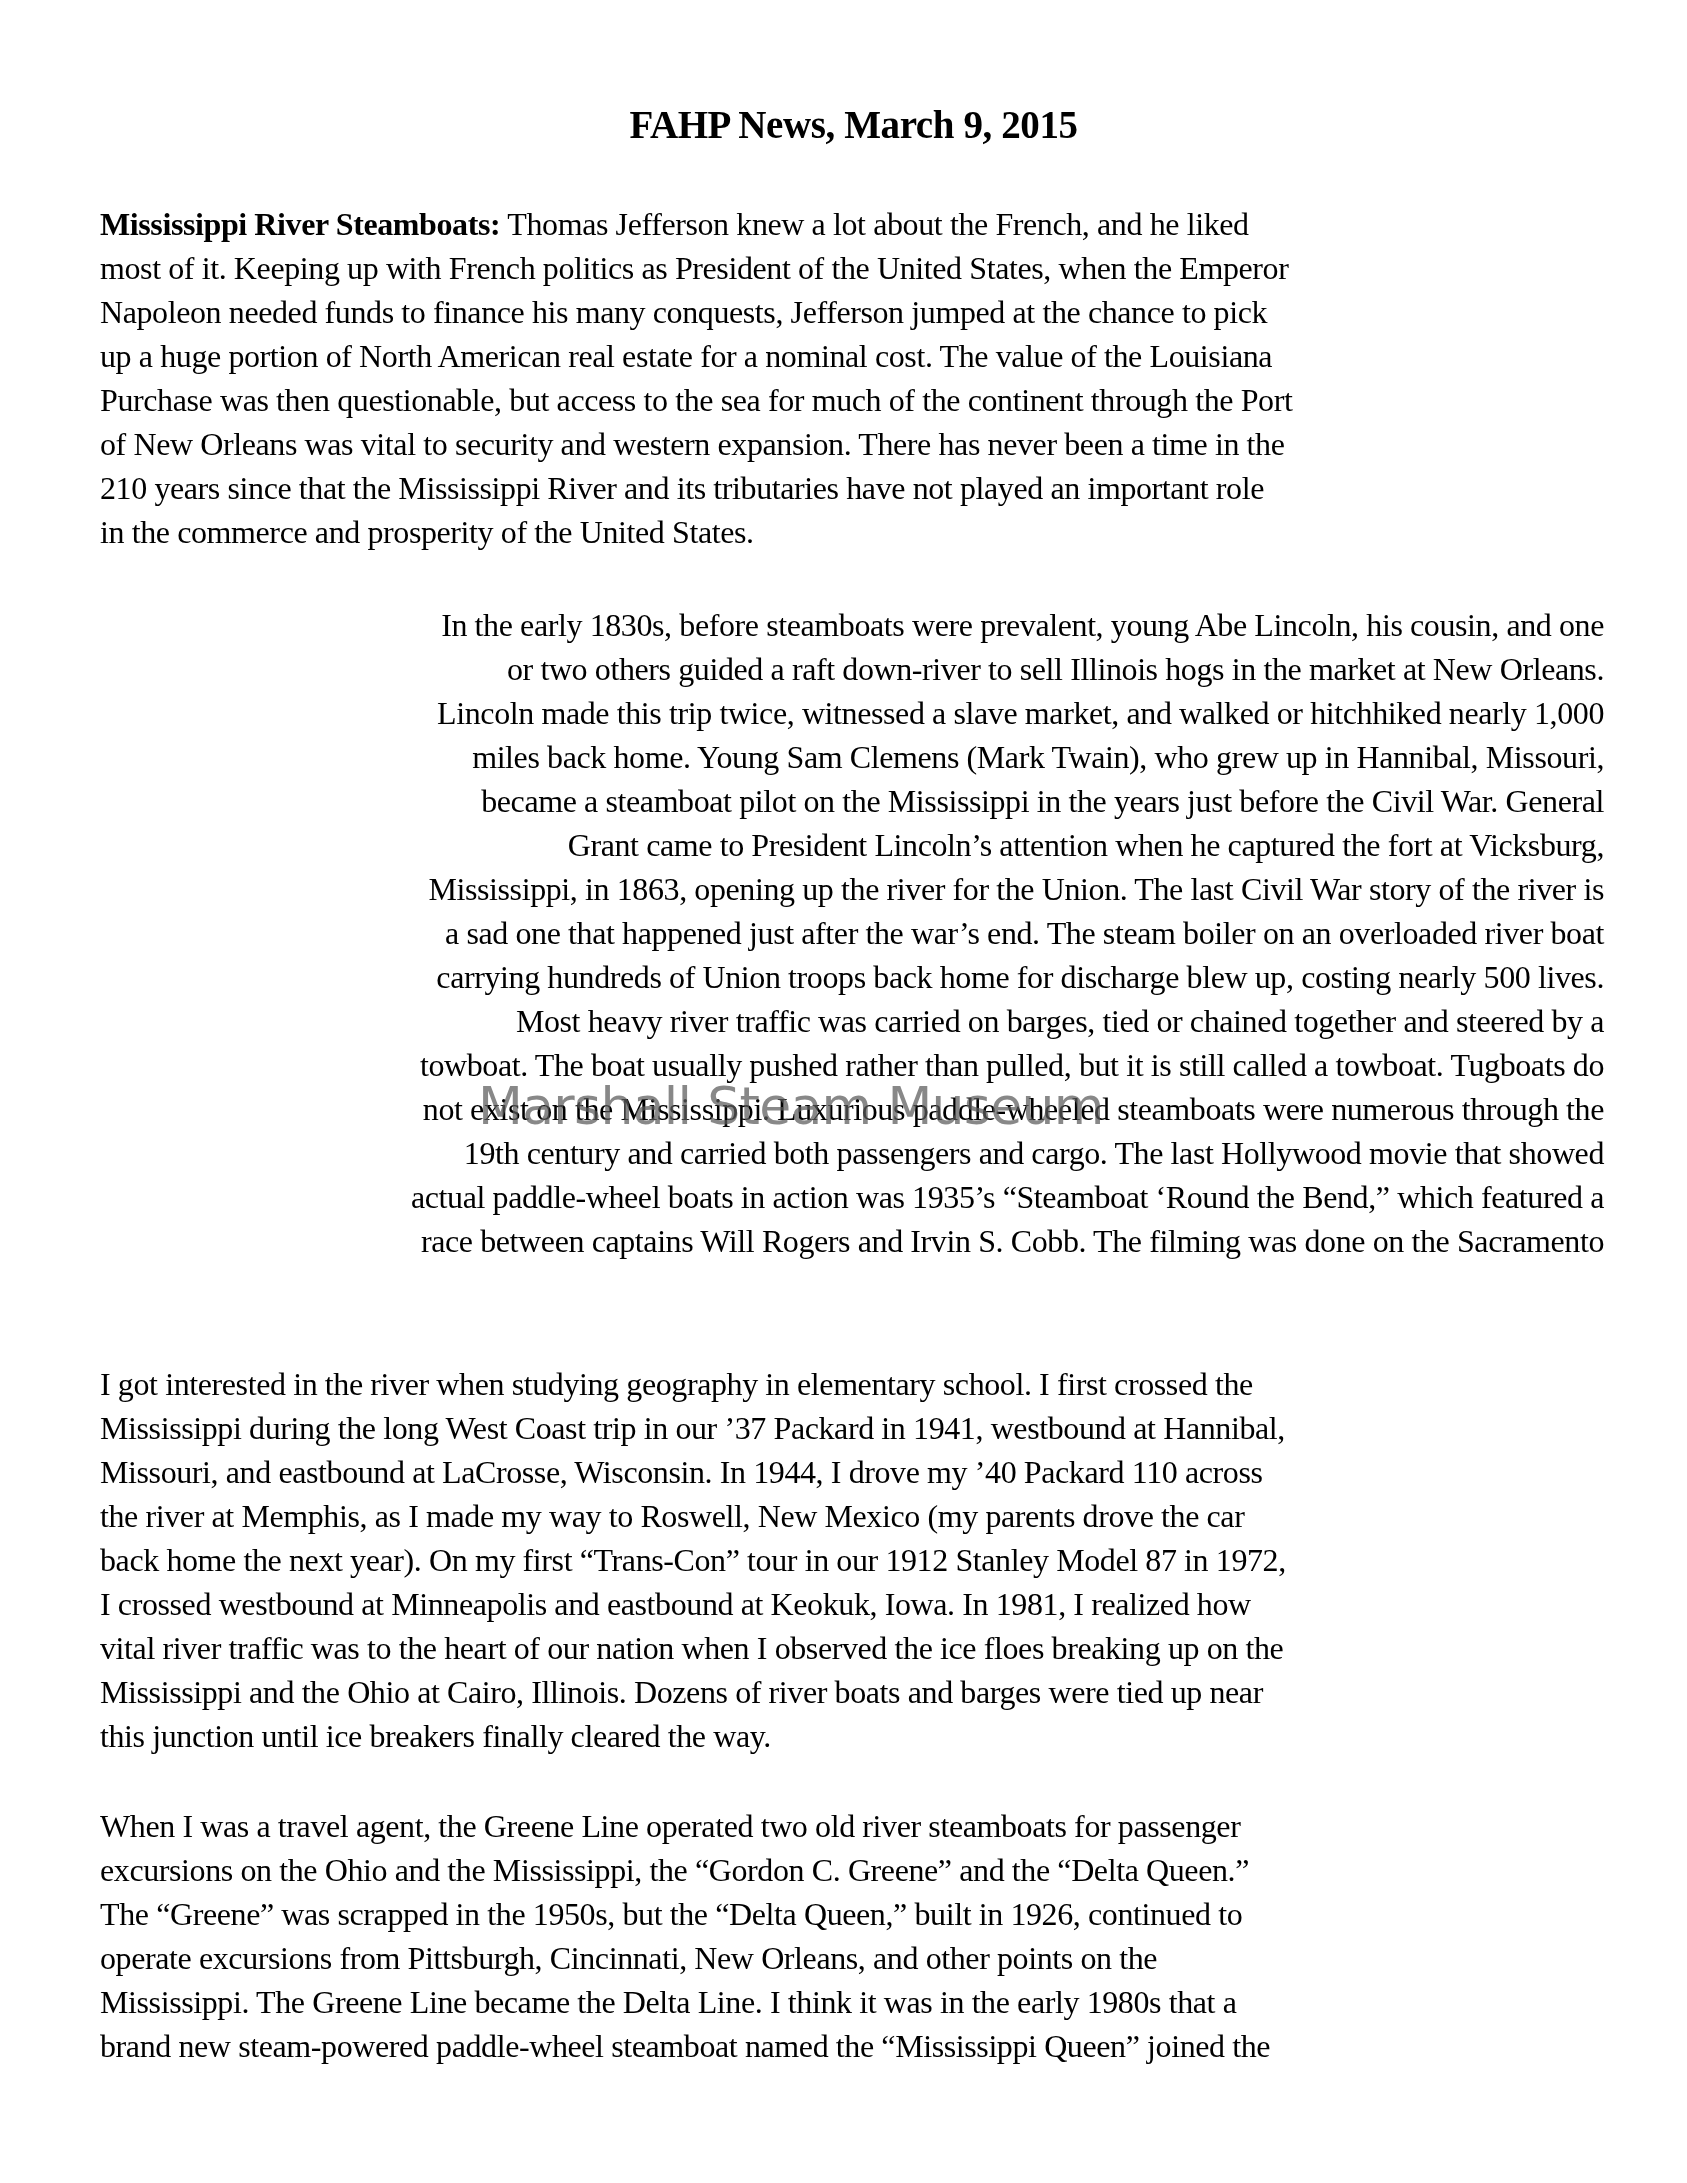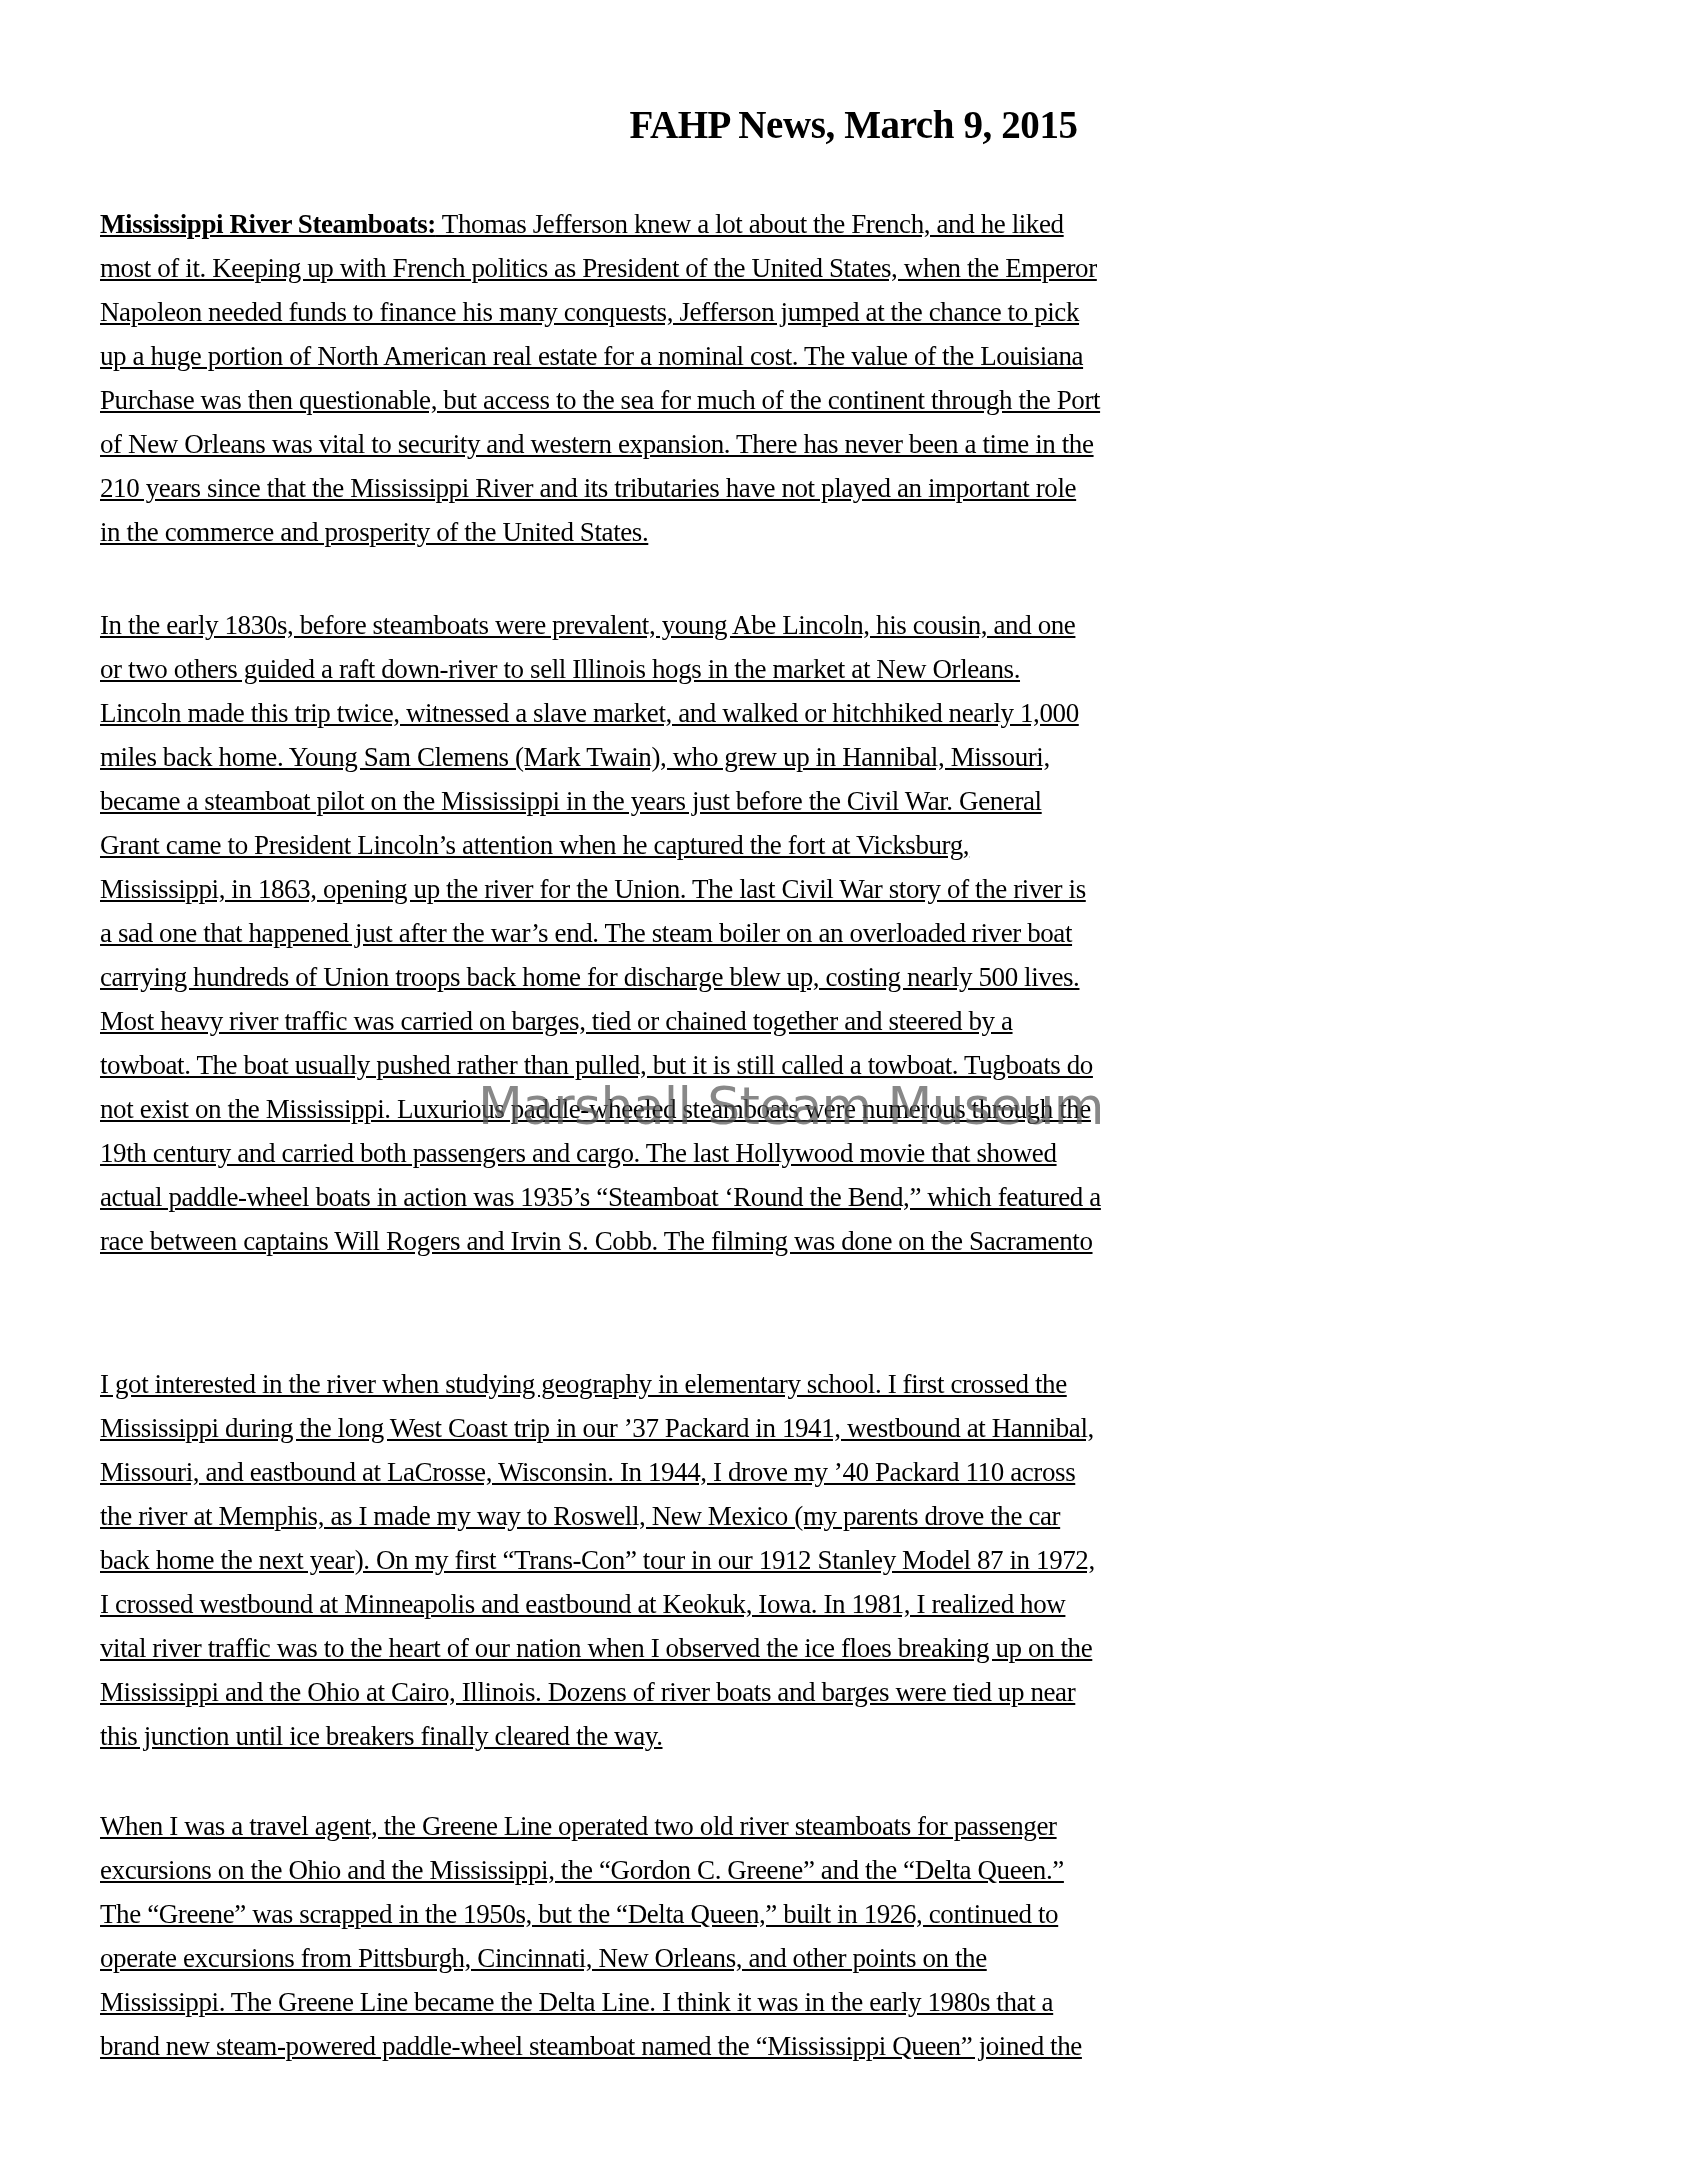--- a/index.html
+++ b/index.html
@@ -1,23 +1,23 @@
 <!DOCTYPE html>
 <html style="font-size:11.2px"><head>
 <meta charset="utf-8">
 <style>
   html, body { margin: 0; padding: 0; background: #ffffff; }
   body { width: 1687px; height: 2183px; position: relative; overflow: hidden; }
   .page { position: absolute; left: 0; top: 0; width: 1687px; height: 2183px; background: #ffffff; color: #000000; font-family: "Liberation Serif", "DejaVu Serif", serif; }
   .title { position: absolute; left: 10px; top: 100px; width: 1687px; text-align: center; font-weight: bold; font-size: 39px; line-height: 49px; letter-spacing: -0.4px; }
-  .para { position: absolute; left: 100px; width: 1504px; font-size: 27px; line-height: 44px; letter-spacing: -0.4px; text-decoration: underline; }
+  .para { position: absolute; left: 100px; width: 1504px; font-size: 32px; line-height: 44px; letter-spacing: -0.4px; }
   .line { display: block; white-space: nowrap; }
   .lead { font-weight: bold; }
   #p1 { top: 202px; }
-  #p2 { top: 603px; }
+  #p2 { top: 603px; text-align: right; }
   #p3 { top: 1362px; }
   #p4 { top: 1804px; }
   .watermark { position: absolute; left: 478px; top: 1078px; font-family: "DejaVu Sans", sans-serif; font-size: 52px; line-height: 56px; color: rgba(90,90,90,0.72); letter-spacing: -0.7px; white-space: nowrap; pointer-events: none; text-align: right; }
 </style>
 </head>
 <body>
 
 <div class="page">
   <h1 class="title" style="margin:0">FAHP News, March 9, 2015</h1>
 

